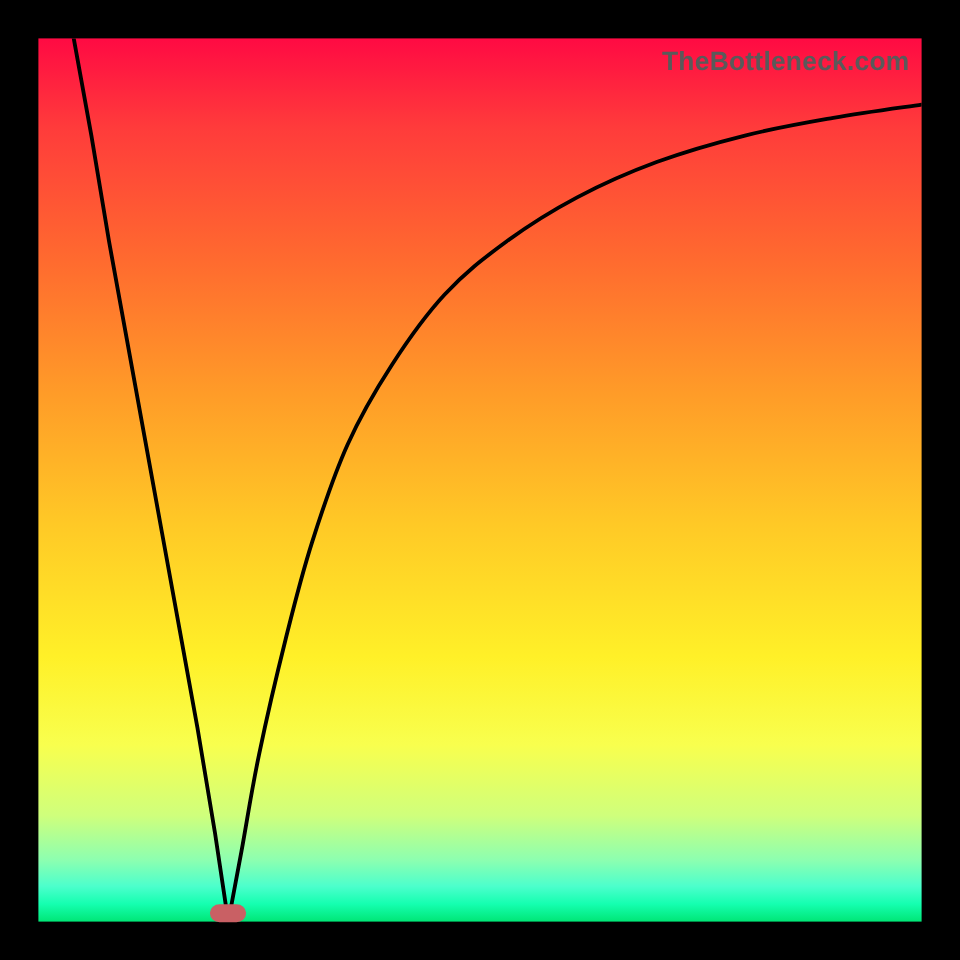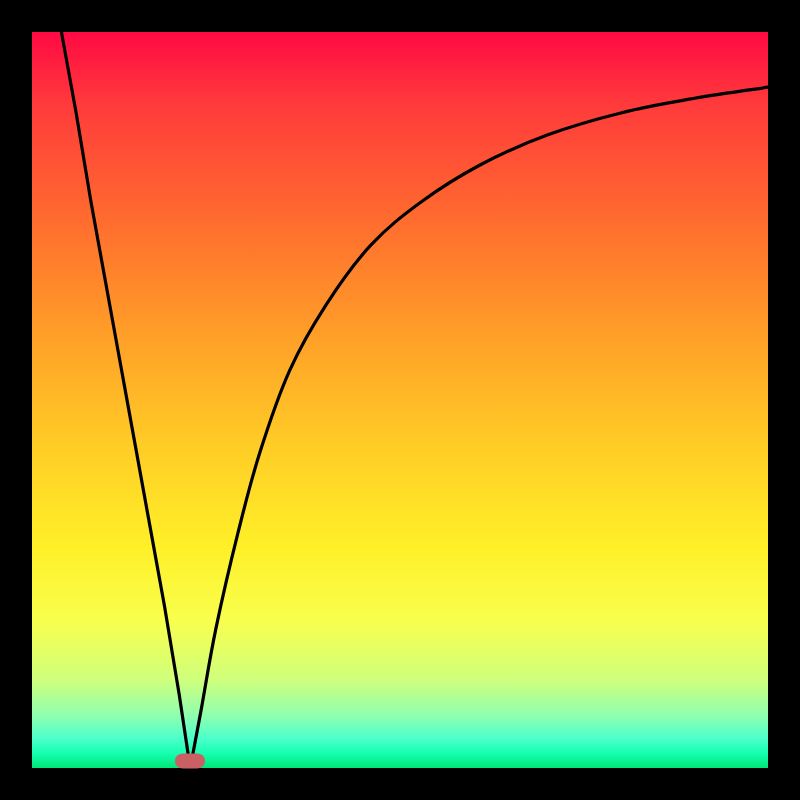--- a/index.html
+++ b/index.html
@@ -63,20 +63,21 @@
     background: #c96064;
     transform: translate(-50%, -50%);
   }
 </style>
 </head>
 <body>
 
 <div class="frame">
   <div class="plot-area">
 
+    <div class="watermark">TheBottleneck.com</div>
 
     <svg class="curve" viewBox="0 0 736 736" preserveAspectRatio="none">
       <path d="M 29.44 0.00 L 44.16 80.96 L 58.88 169.28 L 73.60 250.24 L 88.32 331.20 L 103.04 412.16 L 117.76 493.12 L 132.48 574.08 L 147.20 662.40 L 158.24 736.00 C 160.23 725.40, 164.64 702.29, 169.28 677.12 C 173.92 651.95, 177.38 627.96, 184.00 596.16 C 190.62 564.36, 198.13 532.28, 206.08 500.48 C 214.03 468.68, 218.89 448.67, 228.16 419.52 C 237.43 390.37, 245.68 365.06, 257.60 338.56 C 269.52 312.06, 279.83 294.84, 294.40 272.32 C 308.97 249.80, 321.34 231.99, 338.56 213.44 C 355.78 194.89, 370.21 183.85, 390.08 169.28 C 409.95 154.71, 426.44 144.40, 448.96 132.48 C 471.48 120.56, 490.03 112.31, 515.20 103.04 C 540.37 93.77, 562.30 87.58, 588.80 80.96 C 615.30 74.34, 635.90 70.88, 662.40 66.24 C 688.90 61.60, 722.75 57.19, 736.00 55.20" fill="none" stroke="#000" stroke-width="3.2" stroke-linejoin="round" stroke-linecap="round"></path>
     </svg>
 
     <div class="marker" style="left: 21.5%; top: 99%; background: rgb(201, 96, 100);"></div>
   </div>
 </div>
 
 </body></html>

